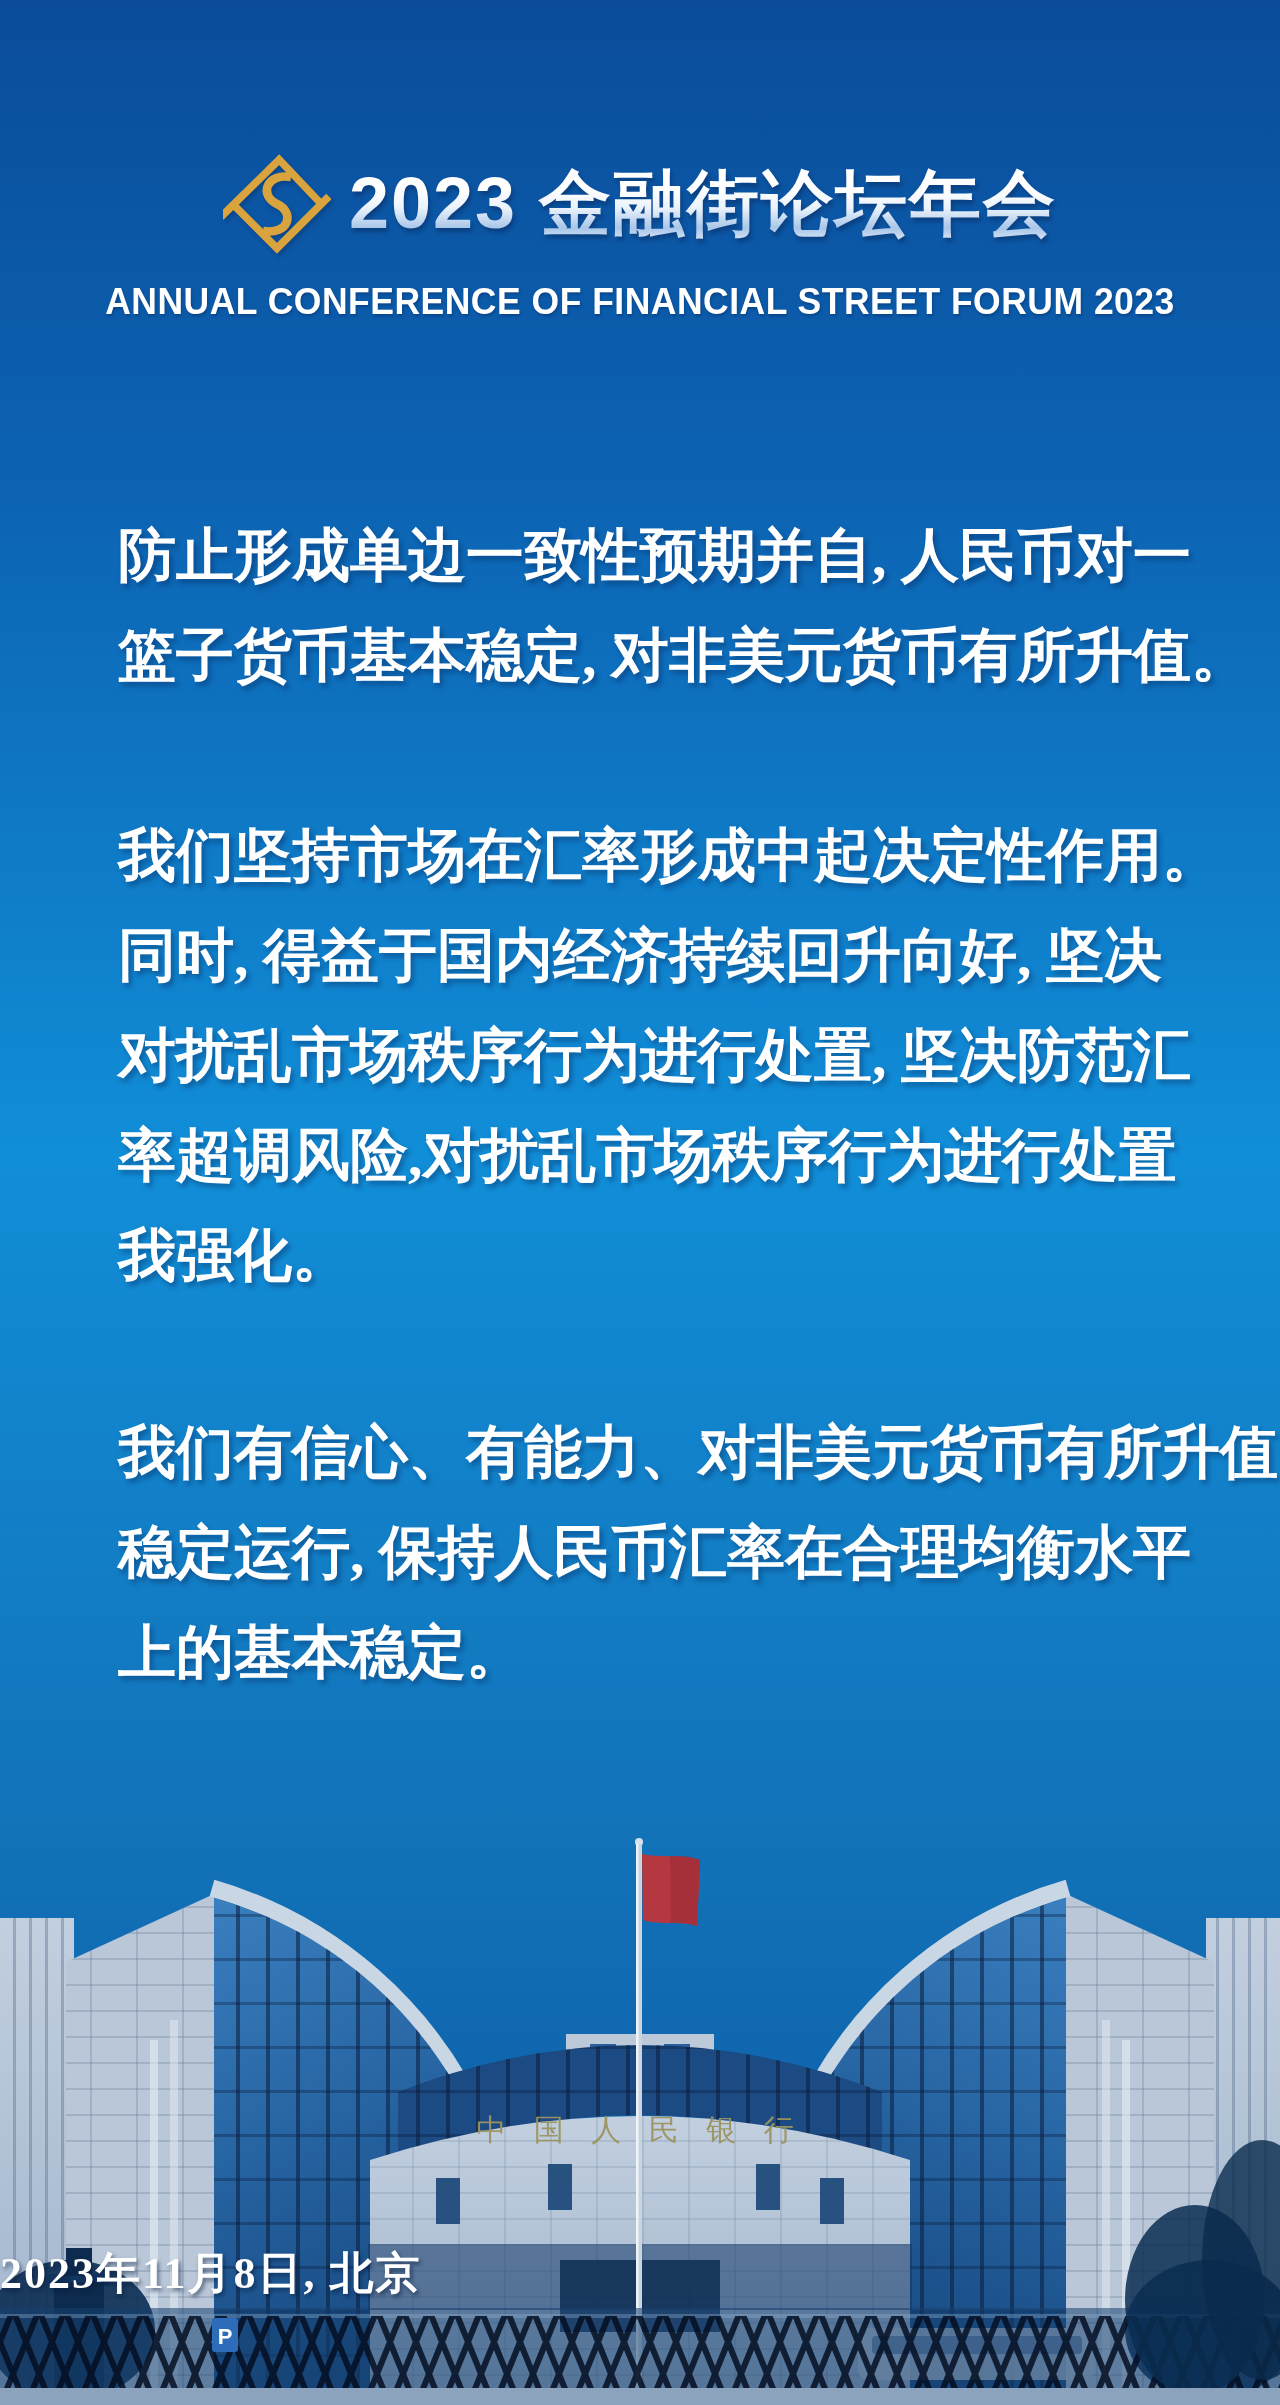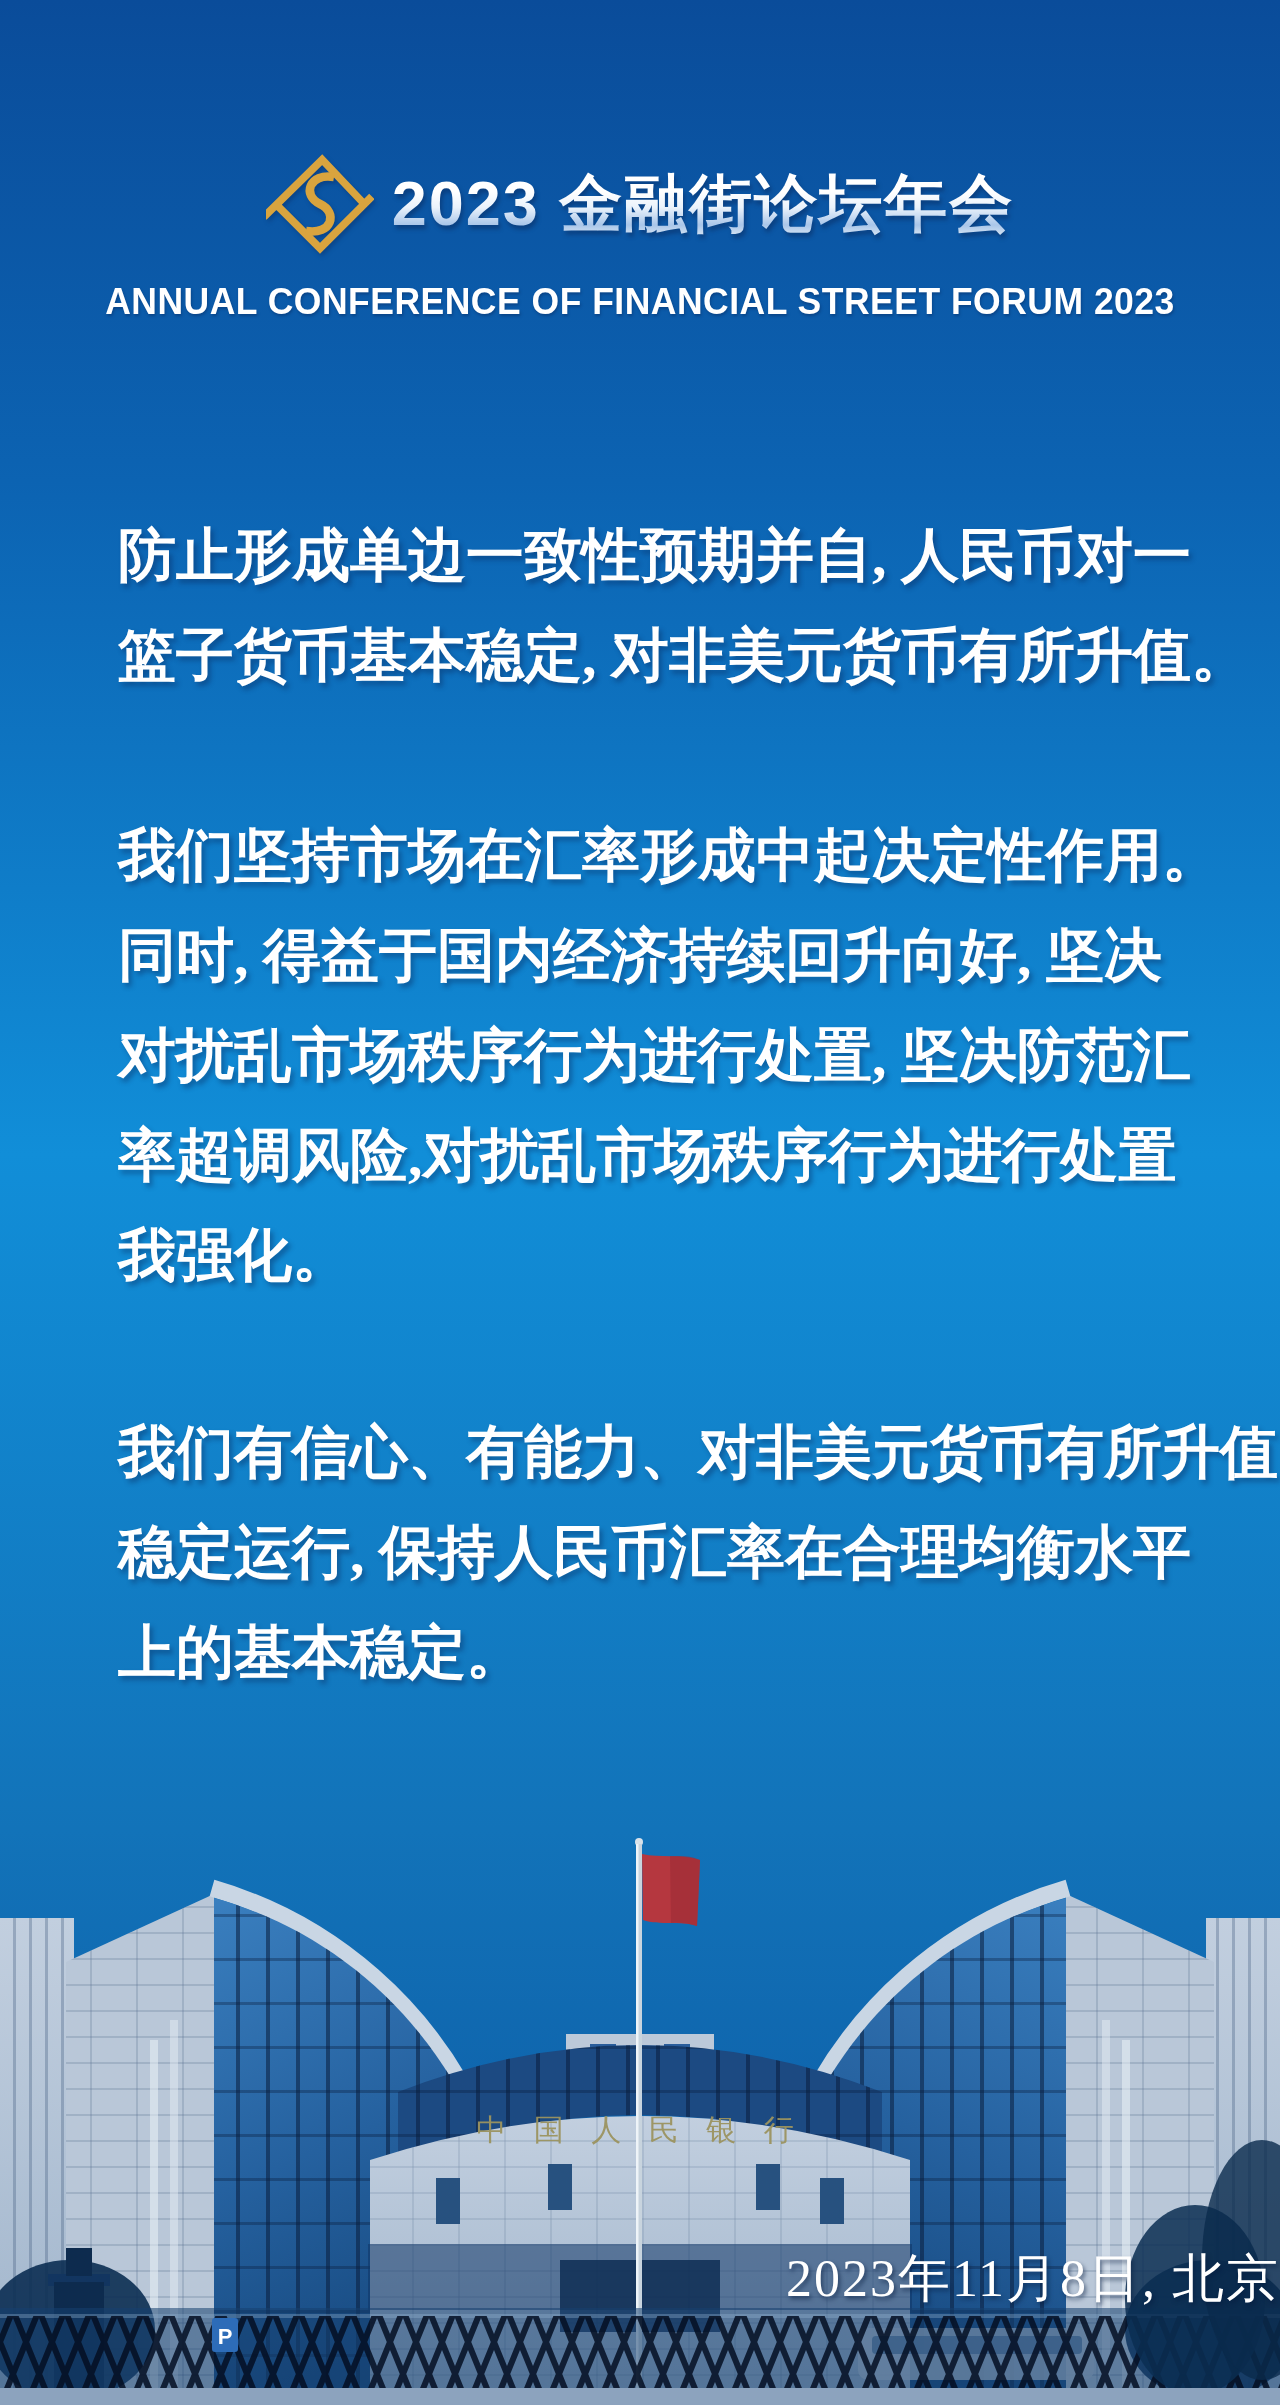--- a/index.html
+++ b/index.html
@@ -7,21 +7,21 @@
     position:relative;width:1280px;height:2405px;overflow:hidden;
     font-family:"Liberation Sans",sans-serif;
     background:linear-gradient(180deg,#0A4C9A 0%,#0C63B2 20%,#118ED8 48%,#1273B9 76%,#1273B9 100%);
   }
   .title-row{
     position:absolute;top:150px;left:0;right:0;
     display:flex;align-items:center;justify-content:center;gap:18px;
   }
   .logo{width:108px;height:108px;filter:drop-shadow(2px 3px 2px rgba(8,35,85,.35));}
   .title{
-    font-size:63px;font-weight:900;letter-spacing:2px;line-height:1.1;white-space:nowrap;
+    font-size:72px;font-weight:900;letter-spacing:2px;line-height:1.1;white-space:nowrap;
     background:linear-gradient(180deg,#ffffff 32%,#eaf2fb 55%,#a9c6e9 80%,#d7e5f4 96%);
     -webkit-background-clip:text;background-clip:text;color:transparent;-webkit-text-fill-color:transparent;
     filter:drop-shadow(2px 4px 2px rgba(8,35,85,.45));
     text-align:right;
   }
   .subtitle{
     position:absolute;top:281px;width:100%;text-align:center;
     font-size:37px;font-weight:700;color:#ffffff;letter-spacing:.5px;
     transform:scaleX(.96);transform-origin:center;white-space:nowrap;
     text-shadow:1px 2px 3px rgba(8,35,85,.4);
@@ -29,23 +29,23 @@
   .para{
     position:absolute;left:118px;width:1044px;
     font-family:"Liberation Serif","DejaVu Serif",serif;font-weight:700;
     font-size:58px;color:#ffffff;text-shadow:3px 4px 5px rgba(8,35,85,.4);
   }
   .para .line{height:100px;line-height:100px;white-space:nowrap;}
   .p1{top:506px}.p2{top:806px}.p3{top:1403px}
   .photo{position:absolute;top:1830px;left:0;width:1048px;height:575px;}
   .photo svg{display:block;}
   .dateline{
-    position:absolute;top:2244px;width:100%;text-align:right;
-    font-family:"Liberation Serif","DejaVu Serif",serif;font-weight:400;
-    font-size:52px;color:#ffffff;letter-spacing:2px;white-space:nowrap;
+    position:absolute;top:2244px;width:100%;text-align:left;
+    font-family:"Liberation Serif","DejaVu Serif",serif;font-weight:700;
+    font-size:44px;color:#ffffff;letter-spacing:2px;white-space:nowrap;
     text-shadow:2px 3px 4px rgba(5,25,60,.55);
   }
 </style>
 </head>
 <body>
 
 <div class="canvas">
 
   <div class="title-row">
     <svg class="logo" viewBox="0 0 100 100" aria-hidden="true">

